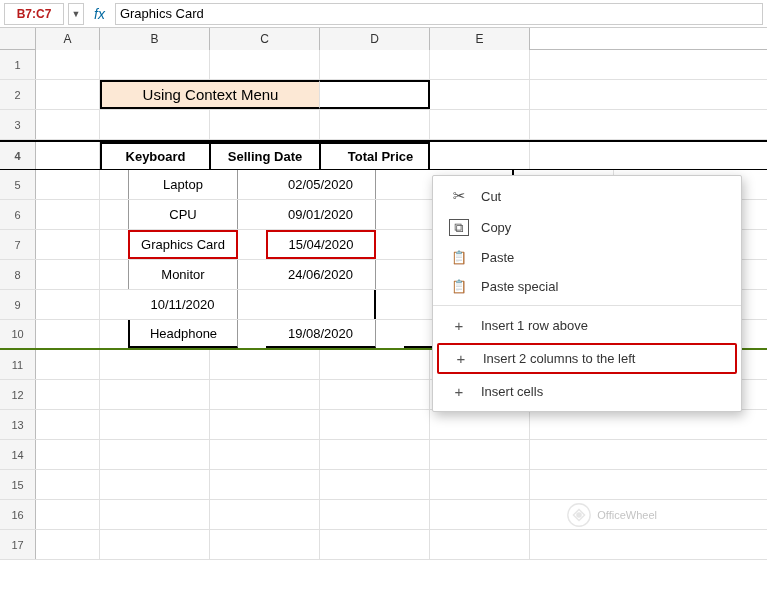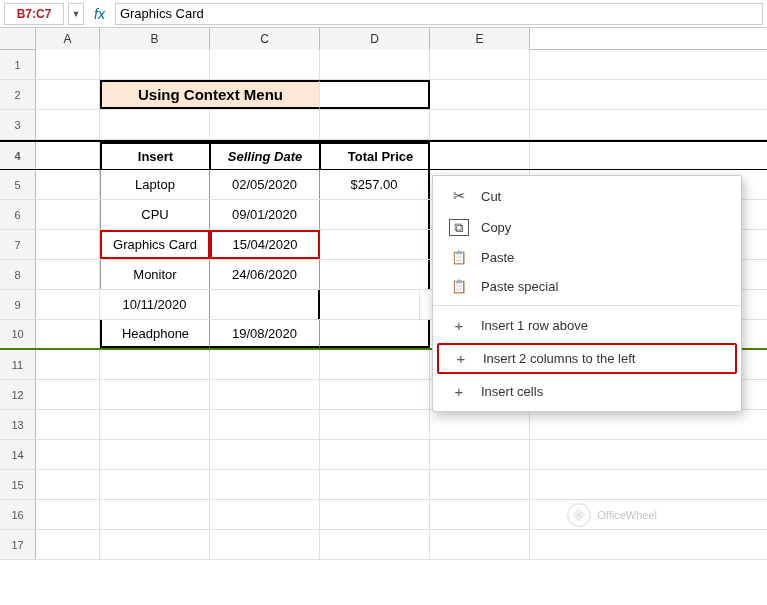--- a/index.html
+++ b/index.html
@@ -125,21 +125,21 @@
     
     .col-a { width: 64px; min-width: 64px; }
     .col-b { width: 110px; min-width: 110px; }
     .col-c { width: 110px; min-width: 110px; }
     .col-d { width: 110px; min-width: 110px; }
     .col-e { width: 100px; min-width: 100px; }
 
     
     .title-cell {
       background: #fce8d5;
-      font-weight: bold;
+      font-weight: normal;
       font-size: 15px;
       justify-content: center;
     }
 
     
     .table-header {
       font-weight: bold;
       border-top: 2px solid #000;
       border-bottom: 1px solid #000;
     }
@@ -148,20 +148,21 @@
     .table-header .col-d {
       border-right: 1px solid #000;
       border-left: 1px solid #000;
     }
 
     
     .table-data .col-b,
     .table-data .col-c,
     .table-data .col-d {
       border-right: 1px solid #999;
+      margin-left: 28px;
     }
     .table-data {
       border-bottom: 1px solid #e0e0e0;
     }
     .table-last {
       border-bottom: 2px solid #4d7c0f;
     }
 
     
     .selected-row .col-b,
@@ -182,21 +183,21 @@
       border-left: 2px solid #000 !important;
     }
     .table-data .col-d {
       border-right: 2px solid #000 !important;
     }
     .table-header .col-d {
       border-right: 2px solid #000 !important;
     }
     
     .table-header .col-b { border-left: 2px solid #000 !important; border-top: 2px solid #000 !important; }
-    .table-header .col-c { border-top: 2px solid #000 !important; font-style: italic; }
+    .table-header .col-c { border-top: 2px solid #000 !important; }
     .table-header .col-d { border-top: 2px solid #000 !important; border-right: 2px solid #000 !important; padding-left: 16px; }
     .table-last .col-b { border-bottom: 2px solid #000 !important; border-left: 2px solid #000 !important; }
     .table-last .col-c { border-bottom: 2px solid #000 !important; }
     .table-last .col-d { border-bottom: 2px solid #000 !important; border-right: 2px solid #000 !important; }
 
     
     .context-menu {
       position: absolute;
       top: 175px;
       left: 432px;
@@ -307,21 +308,21 @@
       <div class="cell col-a"></div>
       <div class="cell col-b"></div>
       <div class="cell col-c"></div>
       <div class="cell col-d"></div>
       <div class="cell col-e"></div>
     </div>
 
     <div class="grid-row table-header">
       <div class="row-header">4</div>
       <div class="cell col-a"></div>
-      <div class="cell col-b">Insert</div>
+      <div class="cell col-b">Keyboard</div>
       <div class="cell col-c">Selling Date</div>
       <div class="cell col-d">Total Price</div>
       <div class="cell col-e"></div>
     </div>
 
     <div class="grid-row table-data">
       <div class="row-header">5</div>
       <div class="cell col-a"></div>
       <div class="cell col-b">Laptop</div>
       <div class="cell col-c">02/05/2020</div>

